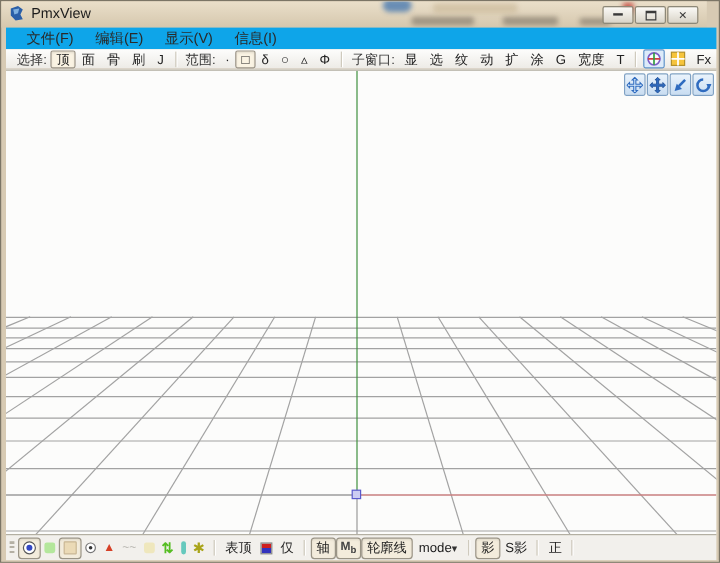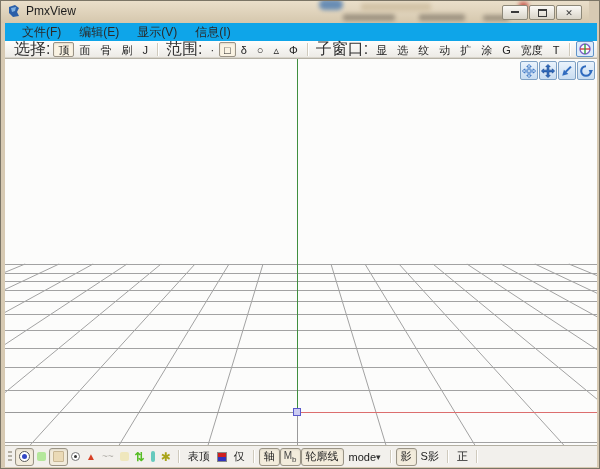--- a/index.html
+++ b/index.html
@@ -29,21 +29,21 @@
   .glyph-min{width:8px;height:3px;border-bottom:2px solid #3a3a3a;margin-top:-3px;}
   .glyph-max{width:9px;height:8px;border:1px solid #3a3a3a;border-top:2px solid #3a3a3a;}
   
   .client{position:absolute;left:4px;width:592px;}
   .menubar{top:22px;height:18px;background:#0ea5e9;display:flex;align-items:center;padding-left:8px;}
   .menu-item{font-size:12px;color:#2a2a2a;padding:0 9px;line-height:18px;}
   .toolbar{top:40px;height:17px;background:linear-gradient(#fdfdfc,#edebe6);
     border-bottom:1px solid #d9d5cc;display:flex;align-items:center;padding:0 2px;white-space:nowrap;}
   .grip{width:4px;height:12px;margin:0 3px 0 1px;
     background:repeating-linear-gradient(#b4b0a4 0 2px,transparent 2px 4px);}
-  .tb-label{font-size:16px;color:#333;margin:16px 3px;}
+  .tb-label{font-size:11px;color:#333;margin:16px 3px;}
   .tb-btn{font-size:11px;color:#222;padding:0 4px;height:15px;line-height:14px;border:1px solid transparent;border-radius:2px;}
   .tb-btn.checked{border:1px solid #9a9386;background:#faf3e3;box-shadow:inset 0 1px 2px rgba(0,0,0,.1);}
   .sep{width:0;height:13px;border-left:1px solid #cfcabd;border-right:1px solid #ffffff;margin:0 4px;}
   .tb-iconbtn{height:16px;padding:0 1px;display:flex;align-items:center;border:1px solid transparent;border-radius:2px;margin:0 1px;}
   .tb-iconbtn.blue{border:1px solid #5f93c9;background:#ddebfa;}
   
   .viewport{top:57px;height:387px;background:#fcfcfb;border-top:1px solid #b5b1a5;}
   .navbar{position:absolute;right:2px;top:2px;display:flex;gap:1px;}
   .navbtn{width:18px;height:19px;border:1px solid #7fa1c4;border-radius:2px;
     background:linear-gradient(#eaf3fc,#c9ddf1);display:flex;align-items:center;justify-content:center;}
@@ -253,21 +253,21 @@
     </span>
   <span class="sep"></span>
   <span class="bb-text">表顶</span>
   <span class="bb-flat">
       <span class="sq-redblue"></span>
     </span>
   <span class="bb-text">仅</span>
   <span class="sep"></span>
   <span class="bb-btn bb-text">轴</span>
   <span class="bb-btn">
-      <span style="font-size:10px;color:#444;"><span>M</span><span class="mb-sub">b</span></span>
+      <span style="font-size:10px;color:#444;font-weight:bold;"><span>M</span><span class="mb-sub">b</span></span>
     </span>
   <span class="bb-btn bb-text">轮廓线</span>
   <span class="mode-dd">
     <span>mode</span>
     <span class="mode-arrow">▾</span>
   </span>
   <span class="sep"></span>
   <span class="bb-btn bb-text">影</span>
   <span class="bb-text">S影</span>
   <span class="sep"></span>

